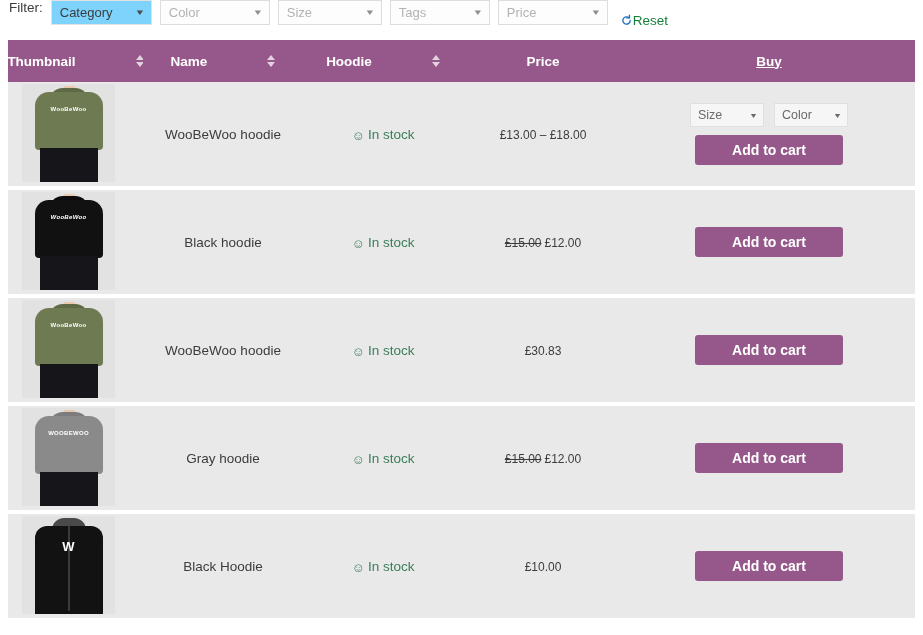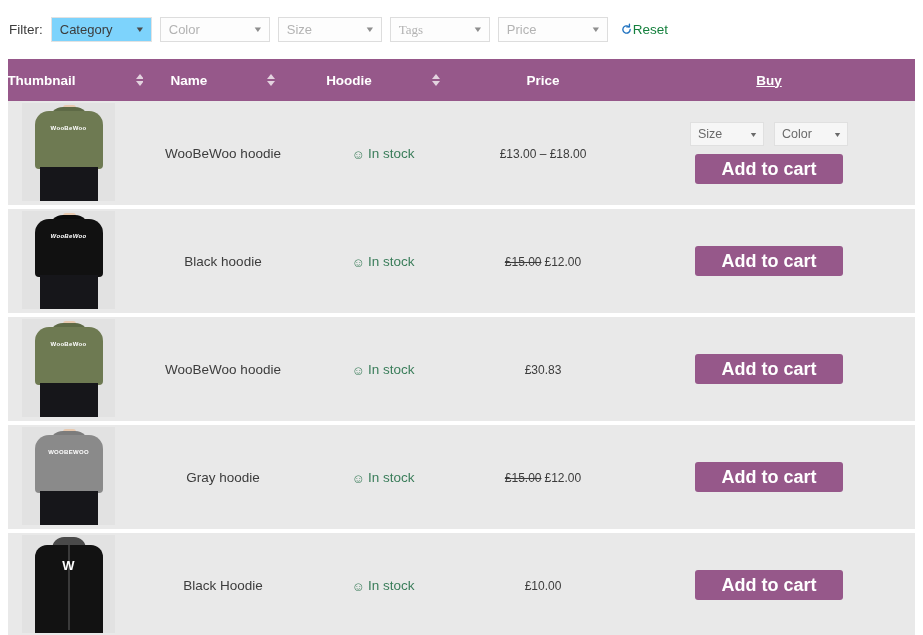--- a/index.html
+++ b/index.html
@@ -12,23 +12,22 @@
     height: 635px;
     overflow: hidden;
     font-family: "Liberation Sans", sans-serif;
     font-size: 13px;
     color: #3c3c3c;
     -webkit-font-smoothing: antialiased;
   }
 
   
   .filter-bar {
-    height: 59px;
+    height: 40px;
     display: flex;
-    align-items: center;
     padding-left: 9px;
     box-sizing: border-box;
   }
   .filter-label {
     font-size: 13.5px;
     color: #3c3c3c;
     margin-right: 8px;
     white-space: nowrap;
   }
   .filter-select {
@@ -61,21 +60,21 @@
     font-size: 8px;
     line-height: 1;
     color: #8f8f8f;
     transform: scaleX(1.35);
   }
   .filter-select.active .caret { color: #4a4a4a; }
 
   .w-category { width: 101px; }
   .w-color    { width: 110px; }
   .w-size     { width: 104px; }
-  .w-tags     { width: 100px; font-family: Liberation Serif, serif; }
+  .w-tags     { width: 100px; }
   .w-price    { width: 110px; }
 
   .reset-link {
     display: flex;
     align-items: center;
     gap: 0;
     color: #15803d;
     font-size: 13.5px;
     margin-left: 4px;
     cursor: pointer;
@@ -282,21 +281,21 @@
     font-size: 7px;
     line-height: 1;
     color: #6a6a6a;
     transform: scaleX(1.3);
   }
   .add-cart {
     width: 148px;
     height: 30px;
     background: #96588a;
     color: #ffffff;
-    font-size: 18px;
+    font-size: 14px;
     font-weight: bold;
     border: none;
     border-radius: 3px;
     cursor: pointer;
     font-family: "Liberation Sans", sans-serif;
   }
 </style>
 </head>
 <body>
 

